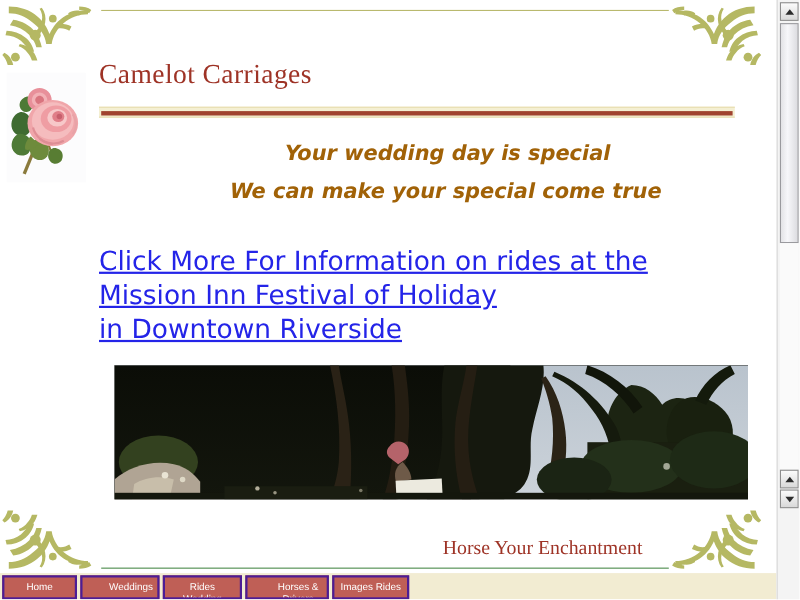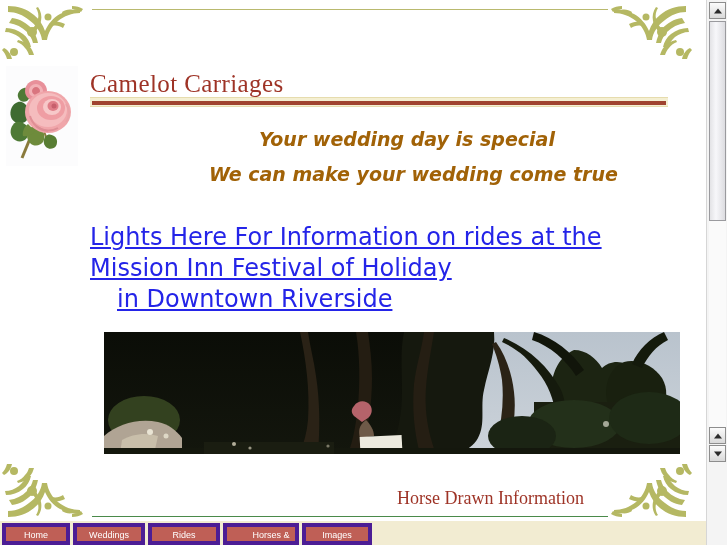--- a/index.html
+++ b/index.html
@@ -67,21 +67,21 @@
     height: 100px;
     background: #fdfdfd;
     overflow: hidden;
   }
   #rose-image svg { display:block; width:100%; height:100%; }
 
   
   #brand-title {
     position: absolute;
     left: 90px;
-    top: 70px;
+    top: 54px;
     font-family: "Liberation Serif", serif;
     font-size: 25px;
     color: #9e3326;
     letter-spacing: .4px;
     white-space: nowrap;
   }
   #title-divider {
     position: absolute;
     left: 90px;
     top: 97px;
@@ -122,21 +122,21 @@
     font-family: "DejaVu Sans", sans-serif;
     font-size: 24px;
     line-height: 31px;
     color: #2424e8;
     text-decoration: underline;
     cursor: pointer;
   }
   #festival-link .ln { display: block; }
   #festival-link .ln-1 { width: 539px; }
   #festival-link .ln-2 { width: 372px; }
-  #festival-link .ln-3 { width: 297px; margin-left: 27px; }
+  #festival-link .ln-3 { width: 297px; }
 
   
   #carriage-photo {
     position: absolute;
     left: 104px;
     top: 332px;
     width: 576px;
     height: 122px;
     overflow: hidden;
     background: #0a0b06;
@@ -165,35 +165,35 @@
     background: #f2ecd2;
     display: flex;
     align-items: flex-start;
     gap: 3px;
     padding: 2px 0 0 2px;
     box-sizing: border-box;
     overflow: hidden;
   }
   .nav-button {
     background: #bf5f56;
-    border: 4px solid #4c1d95;
+    border: 2px solid #4c1d95;
     color: #ffffff;
     font-family: "Liberation Sans", sans-serif;
     font-size: 9px;
     line-height: 11px;
     text-align: center;
     padding: 3px 4px 2px 4px;
     height: 22px;
     box-sizing: border-box;
     cursor: pointer;
     white-space: pre-line;
     overflow: hidden;
   }
   .nav-button.w1 { width: 68px; }
-  .nav-button.w2 { width: 72px; }
+  .nav-button.w2 { width: 72px; text-align: right; }
   .nav-button.w3 { width: 72px; }
   .nav-button.w4 { width: 76px; padding-left: 24px; }
   .nav-button.w5 { width: 70px; }
 
   
   #scrollbar {
     position: absolute;
     right: 0;
     top: 0;
     width: 21px;
@@ -365,24 +365,24 @@
       <path d="M30 60c6 5 15 6 22 2" stroke="#dd8e95" stroke-width="2" fill="none"></path>
 
       <path d="M22 58c-4 3-6 8-5 12 4 1 9-1 12-5z" fill="#6e8b3c"></path>
     </svg>
   </div>
 
   <div id="brand-title">Camelot Carriages</div>
   <div id="title-divider"></div>
 
   <div class="tagline" id="tagline-1">Your wedding day is special</div>
-  <div class="tagline" id="tagline-2">We can make your wedding come true</div>
+  <div class="tagline" id="tagline-2">We can make your special come true</div>
 
   <a id="festival-link" href="#">
-    <span class="ln ln-1">Lights Here For Information on rides at the</span>
+    <span class="ln ln-1">Click More For Information on rides at the</span>
     <span class="ln ln-2">Mission Inn Festival of Holiday</span>
     <span class="ln ln-3">in Downtown Riverside</span>
   </a>
 
   <div id="carriage-photo">
     <svg viewBox="0 0 576 122" xmlns="http://www.w3.org/2000/svg" preserveAspectRatio="none">
       <defs>
         <linearGradient id="skyg" x1="0" y1="0" x2="0" y2="1">
           <stop offset="0%" stop-color="#b9c3cd"></stop>
           <stop offset="100%" stop-color="#ccd3da"></stop>
@@ -430,21 +430,21 @@
 
       <rect x="0" y="116" width="576" height="6" fill="#14170d"></rect>
       <rect x="100" y="110" width="130" height="12" fill="#1a1d11"></rect>
 
       <circle cx="130" cy="112" r="2" fill="#d8d2bd" opacity=".8"></circle>
       <circle cx="146" cy="116" r="1.6" fill="#cfc9b4" opacity=".7"></circle>
       <circle cx="224" cy="114" r="1.6" fill="#bdb7a2" opacity=".6"></circle>
     </svg>
   </div>
 
-  <div id="footer-slogan">Horse Drawn Information</div>
+  <div id="footer-slogan">Horse Your Enchantment</div>
 
   <div id="nav-bar">
     <div class="nav-button w1">Home</div>
     <div class="nav-button w2">Weddings</div>
     <div class="nav-button w3">Rides Wedding
 Images</div>
     <div class="nav-button w4">Horses &amp; Drivers</div>
     <div class="nav-button w5">Images Rides</div>
   </div>
 

